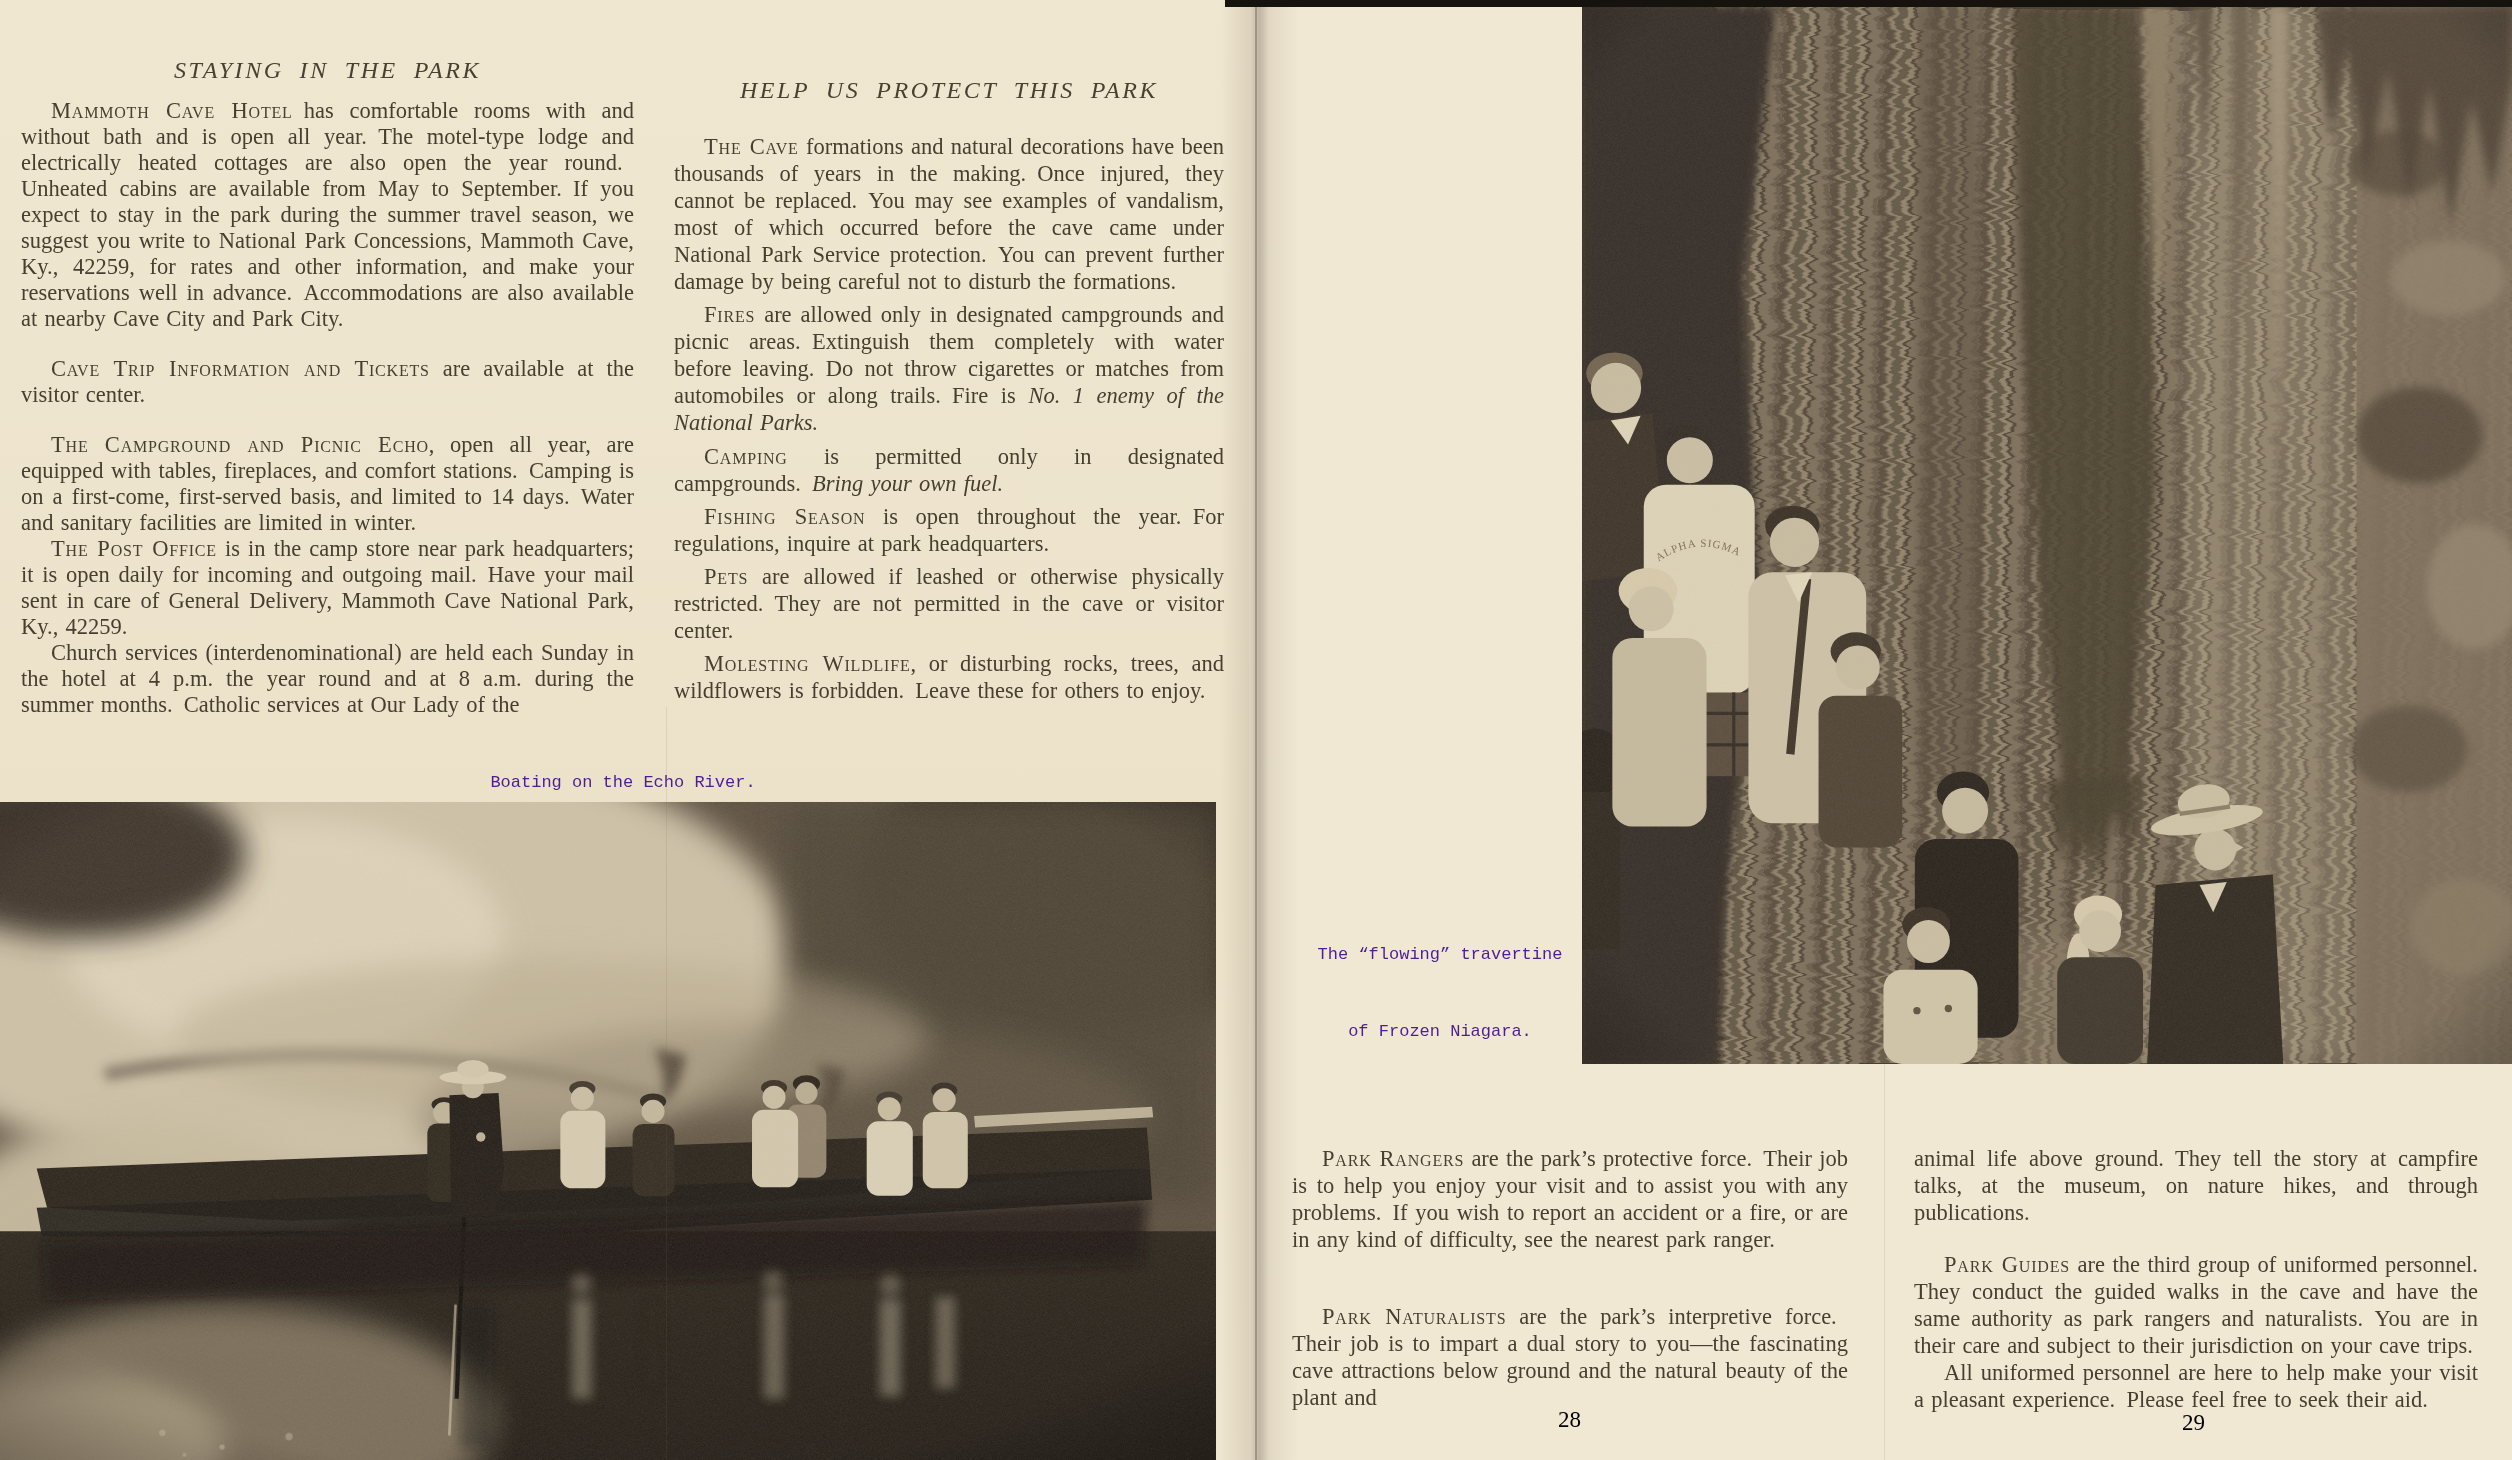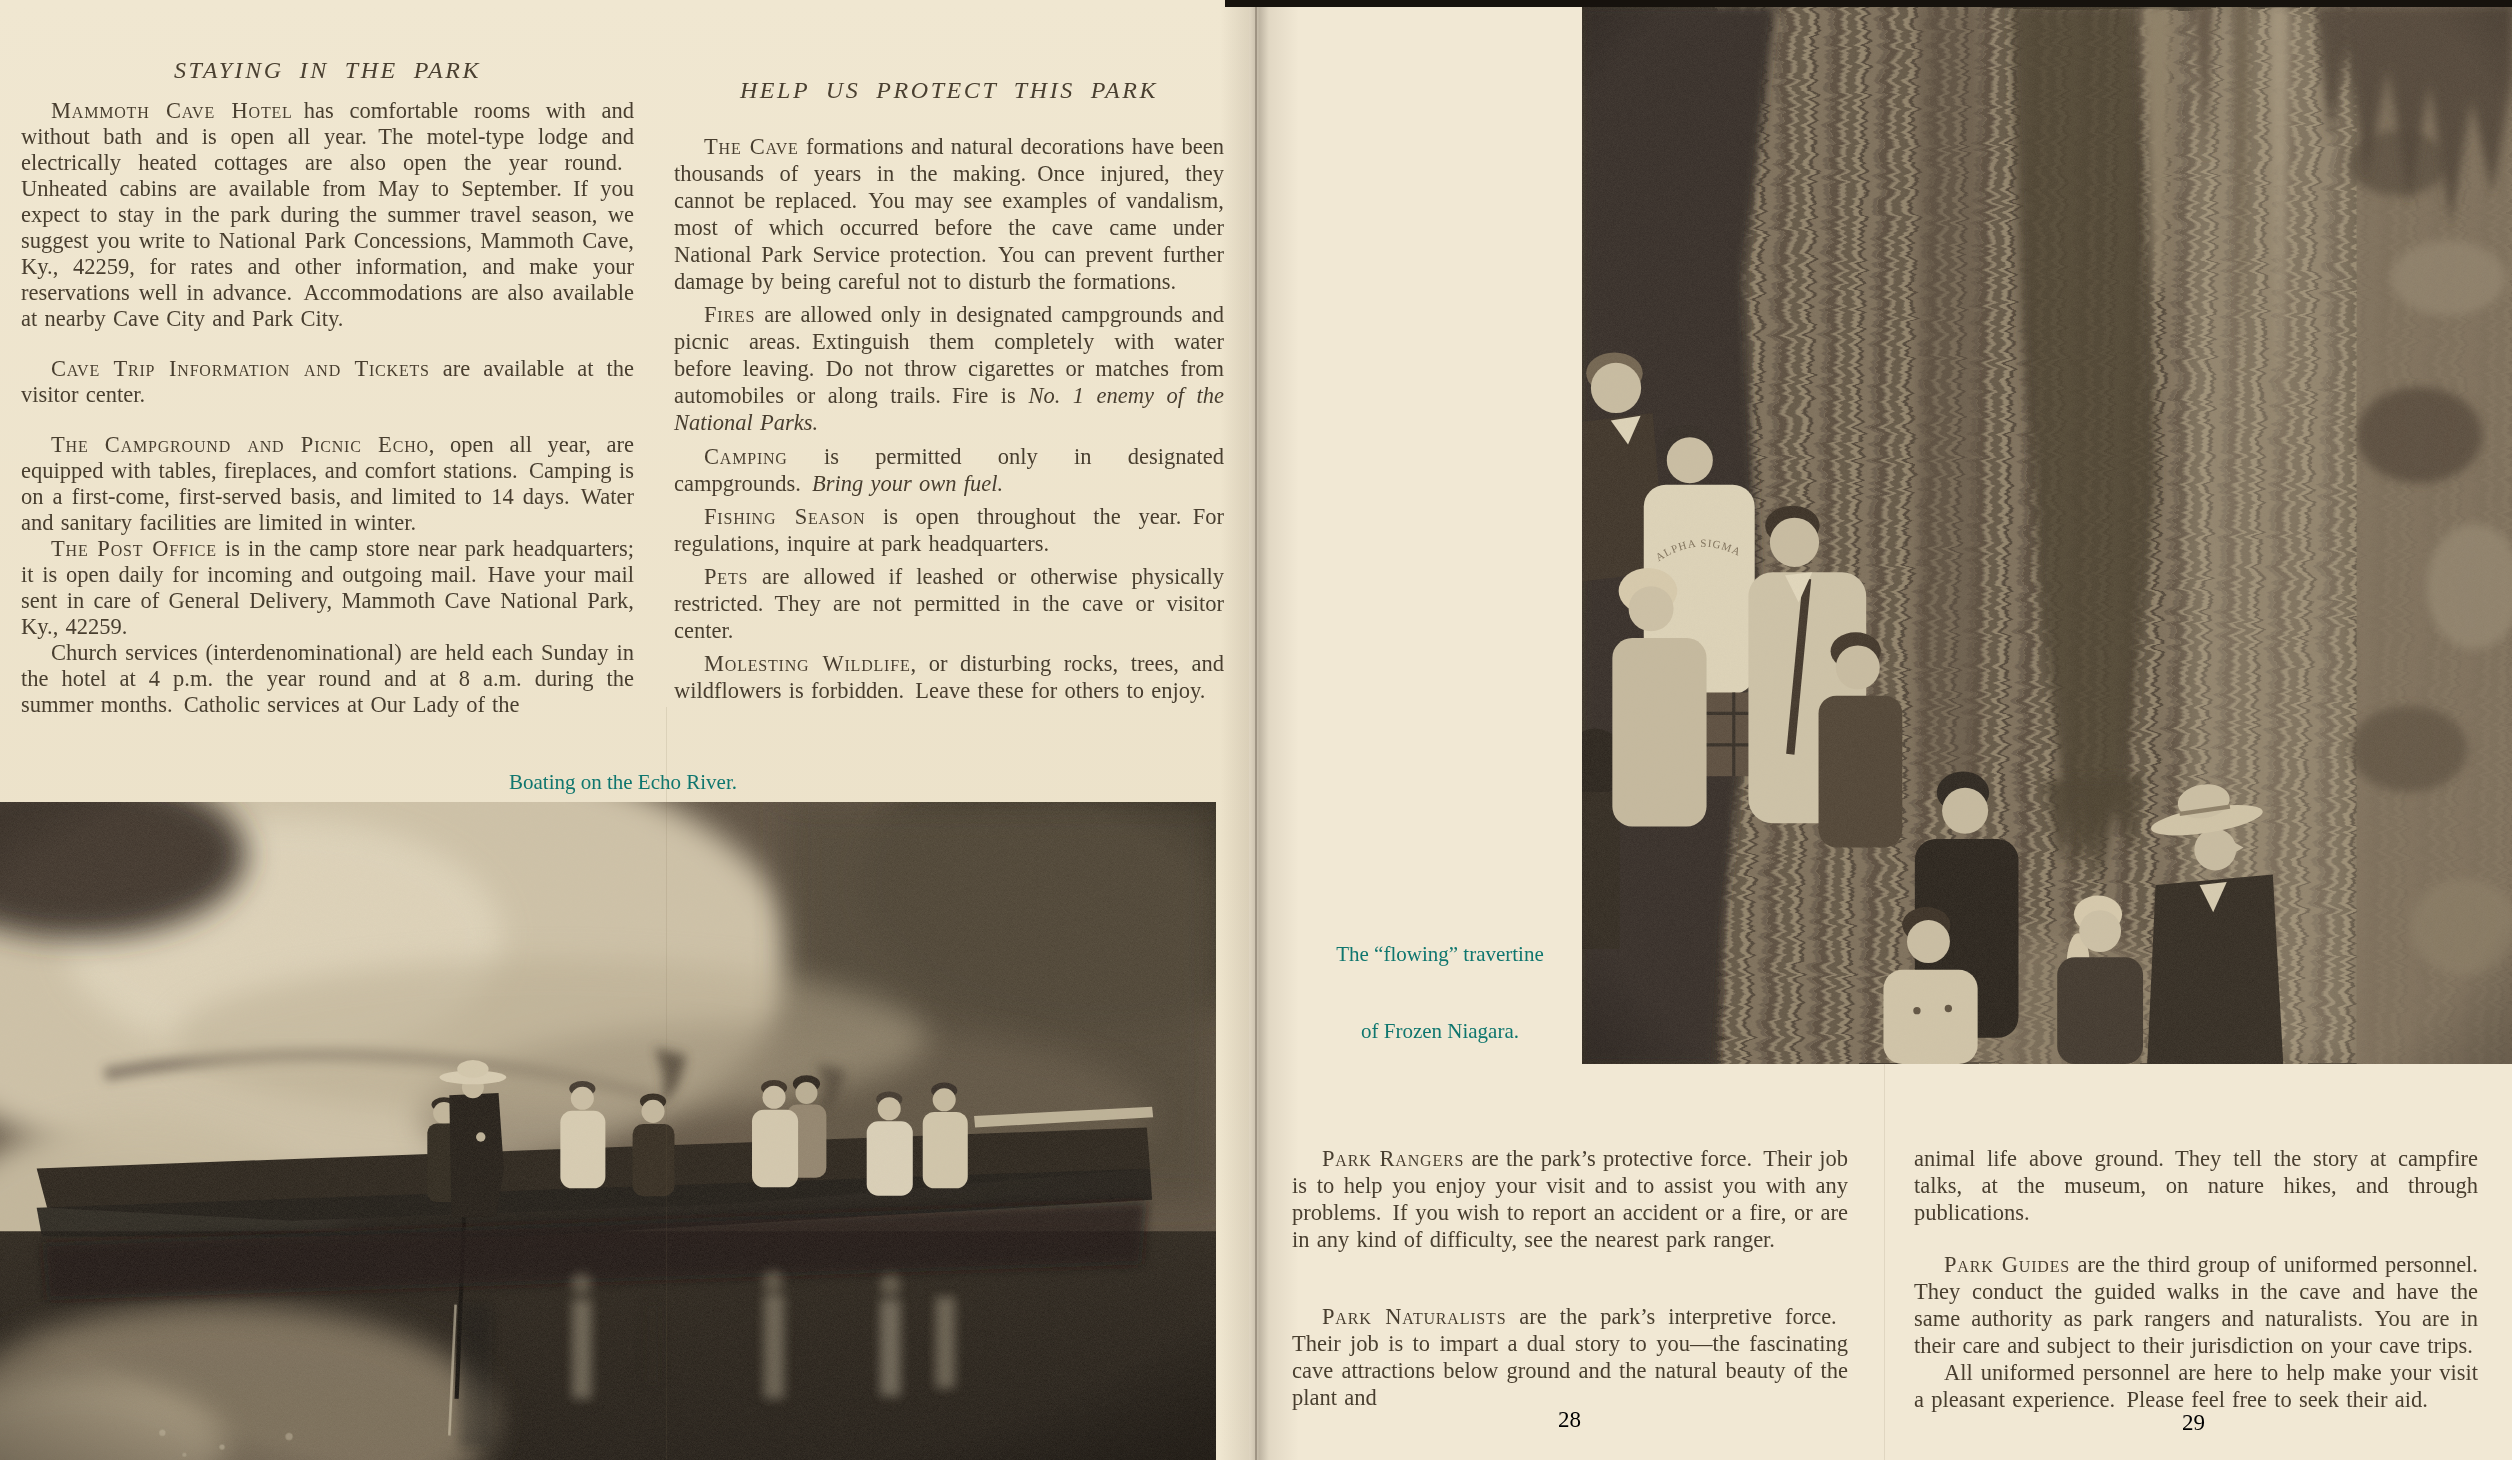--- a/index.html
+++ b/index.html
@@ -25,22 +25,22 @@
   .col.tight{line-height:26px;}
   .para{margin:0;text-indent:30px;}
   .para.noind{text-indent:0;}
   .g0{margin-top:0;} .g1{margin-top:6.3px;} .g2{margin-top:24px;} .g3{margin-top:50px;} .g4{margin-top:25px;}
   .sc{font-variant:small-caps;letter-spacing:0.8px;}
   .it{font-style:italic;}
   .sect-head{font-style:italic;font-weight:normal;font-size:24px;letter-spacing:2.6px;
     word-spacing:7.3px;text-align:center;margin:0;text-indent:0;color:#4a4031;}
   .head-gap{margin:18px 0 29px 0;}
   .head-top{margin:0 0 14.7px 0;}
-  .caption{position:absolute;font-size:21px;line-height:29px;text-align:center;
-    color:#0f766e;z-index:1;}
+  .caption{position:absolute;font-size:17px;line-height:29px;text-align:center;
+    color:#4c1d95;z-index:1;font-family:Liberation Mono, monospace;}
   .pagenum{position:absolute;font-size:23px;color:#000000;z-index:1;}
   .photo{position:absolute;overflow:hidden;z-index:1;background:#55493c;}
   .photo svg{display:block;width:100%;height:100%;}
 </style>
 </head>
 <body>
 
 <div class="right-sheet"></div>
 <div class="gutter"></div>
 <div class="gutter-line"></div>

